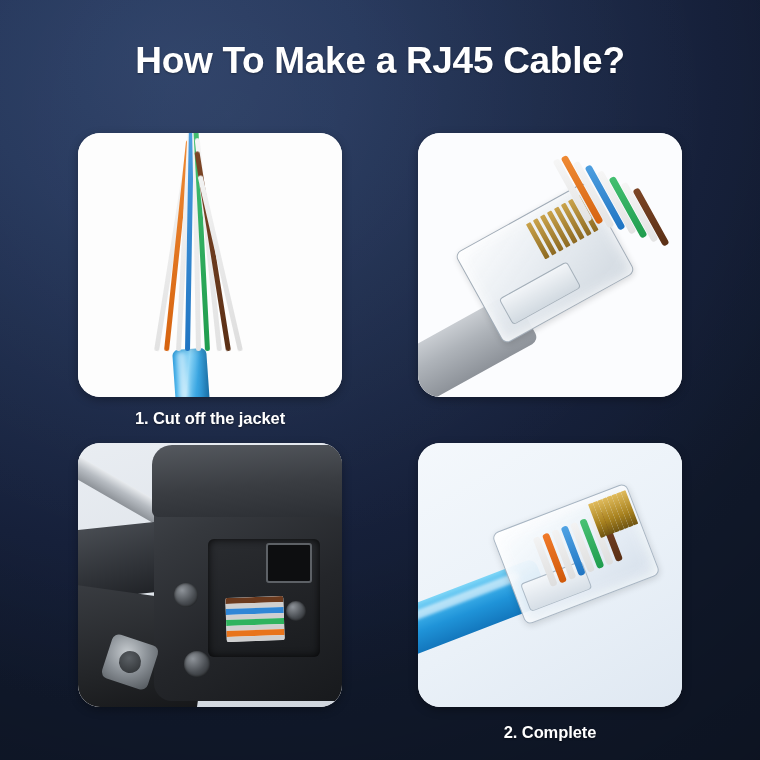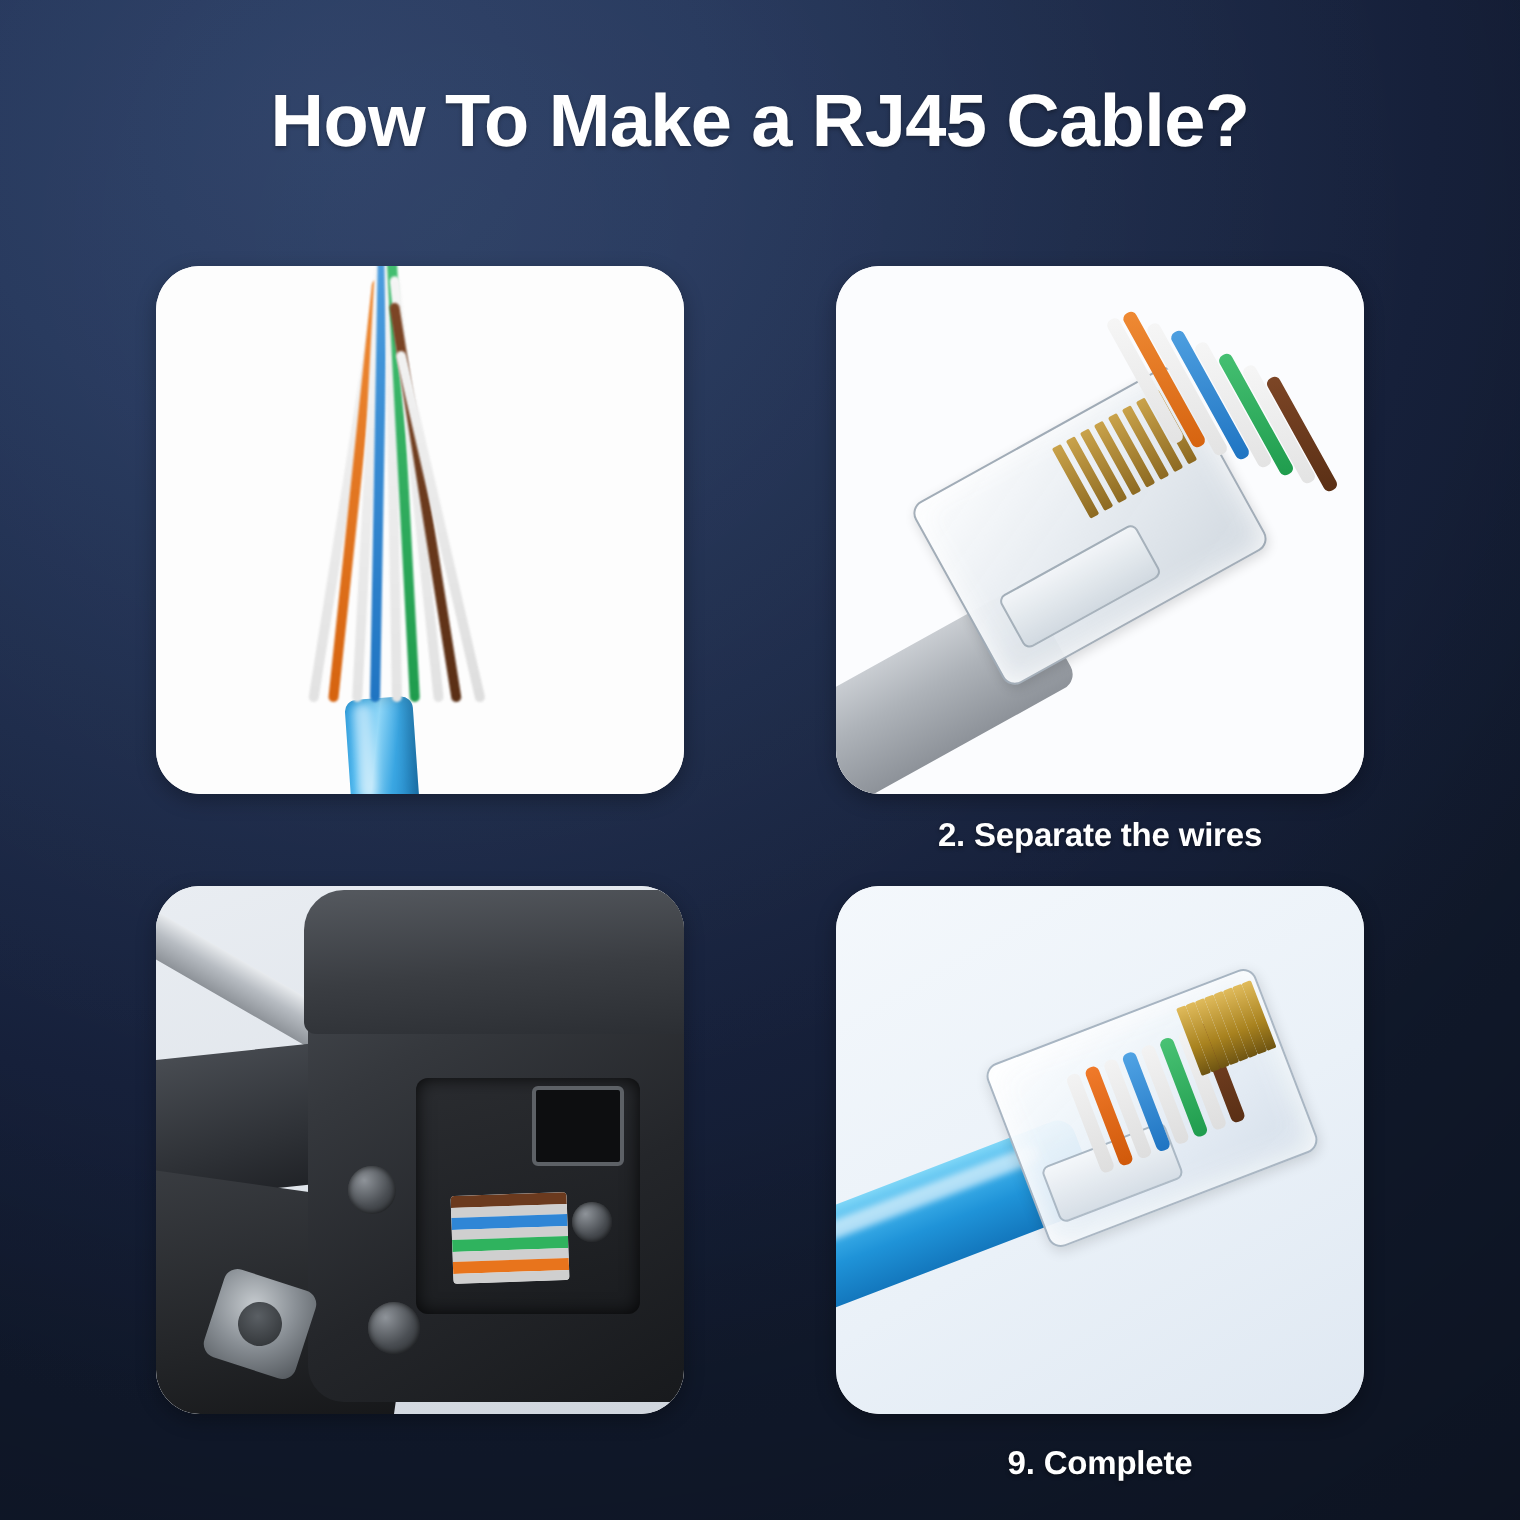--- a/index.html
+++ b/index.html
@@ -280,20 +280,21 @@
       <div class="wire wv" style="left:86px;  height:212px; background:linear-gradient(180deg,#ef8a34,#d6630f); transform:rotate(6deg);"></div>
       <div class="wire wv" style="left:98px;  height:222px; background:linear-gradient(180deg,#f7f7f7,#e4e4e4); transform:rotate(3deg);"></div>
       <div class="wire wv" style="left:107px; height:230px; background:linear-gradient(180deg,#4e9fe0,#1f74c2); transform:rotate(1deg);"></div>
       <div class="wire wv" style="left:118px; height:236px; background:linear-gradient(180deg,#f7f7f7,#e4e4e4); transform:rotate(-1deg);"></div>
       <div class="wire wv" style="left:127px; height:228px; background:linear-gradient(180deg,#45c072,#1f9c4d); transform:rotate(-3deg);"></div>
       <div class="wire wv" style="left:139px; height:214px; background:linear-gradient(180deg,#f5f5f5,#e2e2e2); transform:rotate(-6deg);"></div>
       <div class="wire wv" style="left:148px; height:202px; background:linear-gradient(180deg,#7d4626,#5a2f15); transform:rotate(-9deg);"></div>
       <div class="wire wv" style="left:160px; height:180px; background:linear-gradient(180deg,#f2f2f2,#dedede); transform:rotate(-13deg);"></div>
     </div>
   </div>
+  <div class="caption cap1">1. Cut off the jacket</div>
 
   <div class="card pos2">
     <div class="photo p2">
       <div class="greycable"></div>
 
       <div class="plug">
         <div class="latch"></div>
         <div class="pinbox">
           <div class="pin" style="left:2px;"></div>
           <div class="pin" style="left:10px;"></div>
@@ -309,21 +310,20 @@
       <div class="owire" style="left:168px; top:18px; height:70px; background:linear-gradient(200deg,#f6f6f6,#e3e3e3); transform:rotate(-29deg);"></div>
       <div class="owire" style="left:179px; top:14px; height:76px; background:linear-gradient(200deg,#ef8a34,#d6630f); transform:rotate(-29deg);"></div>
       <div class="owire" style="left:190px; top:20px; height:74px; background:linear-gradient(200deg,#f6f6f6,#e3e3e3); transform:rotate(-29deg);"></div>
       <div class="owire" style="left:201px; top:24px; height:72px; background:linear-gradient(200deg,#4e9fe0,#1f74c2); transform:rotate(-29deg);"></div>
       <div class="owire" style="left:212px; top:30px; height:70px; background:linear-gradient(200deg,#f6f6f6,#e3e3e3); transform:rotate(-29deg);"></div>
       <div class="owire" style="left:223px; top:36px; height:68px; background:linear-gradient(200deg,#45c072,#1f9c4d); transform:rotate(-29deg);"></div>
       <div class="owire" style="left:234px; top:42px; height:66px; background:linear-gradient(200deg,#f6f6f6,#e3e3e3); transform:rotate(-29deg);"></div>
       <div class="owire" style="left:245px; top:48px; height:64px; background:linear-gradient(200deg,#7d4626,#5a2f15); transform:rotate(-29deg);"></div>
     </div>
   </div>
-  <div class="caption cap2">2. Separate the wires</div>
 
   <div class="card pos3">
     <div class="photo p3">
       <div class="handlebar"></div>
       <div class="jaw"></div>
       <div class="lowerarm"></div>
       <div class="body"></div>
       <div class="bodytop"></div>
 
       <div class="slot">
@@ -367,15 +367,15 @@
         <div class="gpin" style="left:105px;"></div>
         <div class="gpin" style="left:110px;"></div>
         <div class="gpin" style="left:115px;"></div>
         <div class="gpin" style="left:120px;"></div>
         <div class="gpin" style="left:125px;"></div>
         <div class="gpin" style="left:130px;"></div>
         <div class="gpin" style="left:135px;"></div>
       </div>
     </div>
   </div>
-  <div class="caption cap4">9. Complete</div>
+  <div class="caption cap4">2. Complete</div>
 
 </div>
 
 </body></html>

